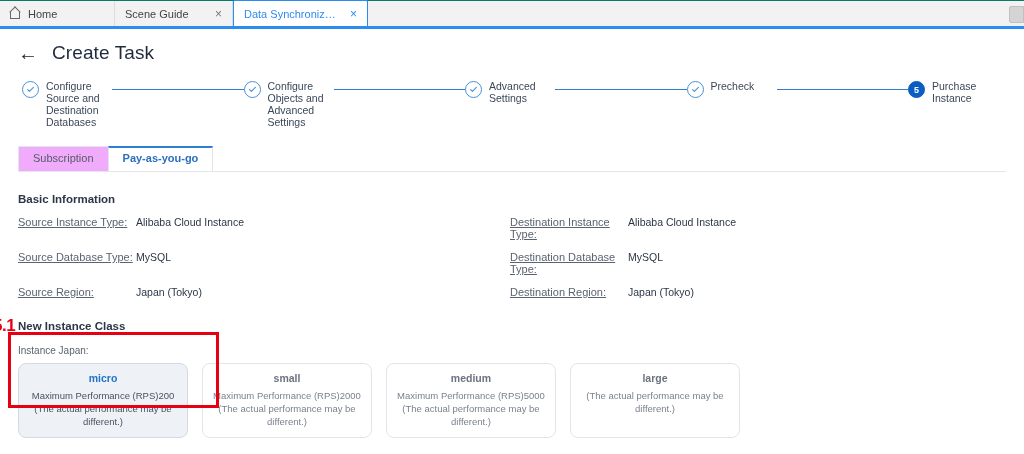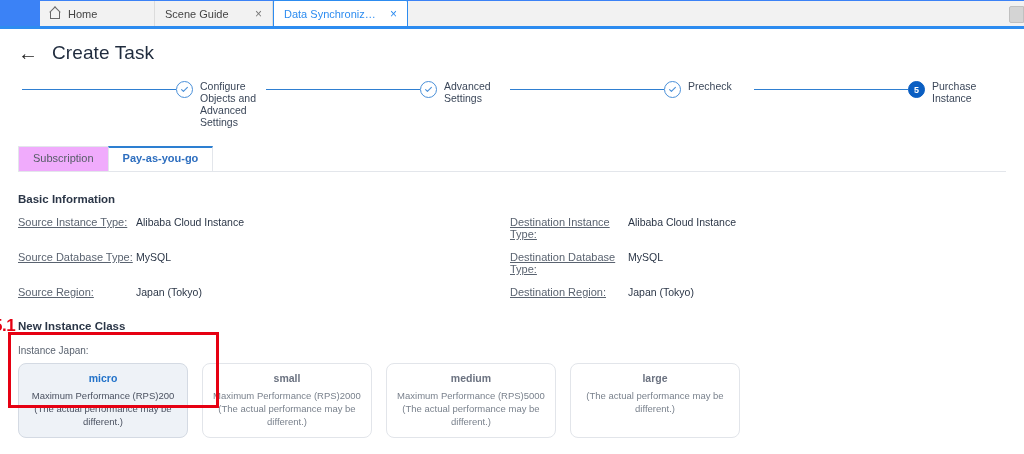--- a/index.html
+++ b/index.html
@@ -13,25 +13,24 @@
     background: #ffffff;
     font-family: "Liberation Sans", sans-serif;
     color: #333333;
     -webkit-font-smoothing: antialiased;
   }
 
   
   .tabstrip {
     position: relative;
     height: 26px;
-    background: #3b82f6;
+    background: #0f766e;
     border-bottom: 3px solid #2d8cf0;
     display: flex;
     align-items: flex-end;
-    padding-left: 40px;
   }
   .tab {
     position: relative;
     height: 25px;
     box-sizing: border-box;
     display: flex;
     align-items: center;
     gap: 6px;
     padding: 0 10px;
     font-size: 11px;
@@ -316,20 +315,28 @@
   <div class="tabstrip-rightbtn"></div>
 </div>
 
 <div class="page-header">
   <span class="back-arrow">←</span>
   <span class="page-title">Create Task</span>
 </div>
 
 <div class="stepper">
 
+  <div class="step">
+    <span class="step-circle done">
+      <svg width="11" height="11" viewBox="0 0 11 11" aria-hidden="true">
+          <path d="M2.6 5.6 L4.4 7.4 L8.4 3.4" fill="none" stroke="#4a90d9" stroke-width="1.1" stroke-linecap="round" stroke-linejoin="round"></path>
+        </svg>
+    </span>
+    <span class="step-label">Configure Source and Destination Databases</span>
+  </div>
   <div class="step-line"></div>
 
   <div class="step">
     <span class="step-circle done">
       <svg width="11" height="11" viewBox="0 0 11 11" aria-hidden="true">
           <path d="M2.6 5.6 L4.4 7.4 L8.4 3.4" fill="none" stroke="#4a90d9" stroke-width="1.1" stroke-linecap="round" stroke-linejoin="round"></path>
         </svg>
     </span>
     <span class="step-label">Configure Objects and Advanced Settings</span>
   </div>

